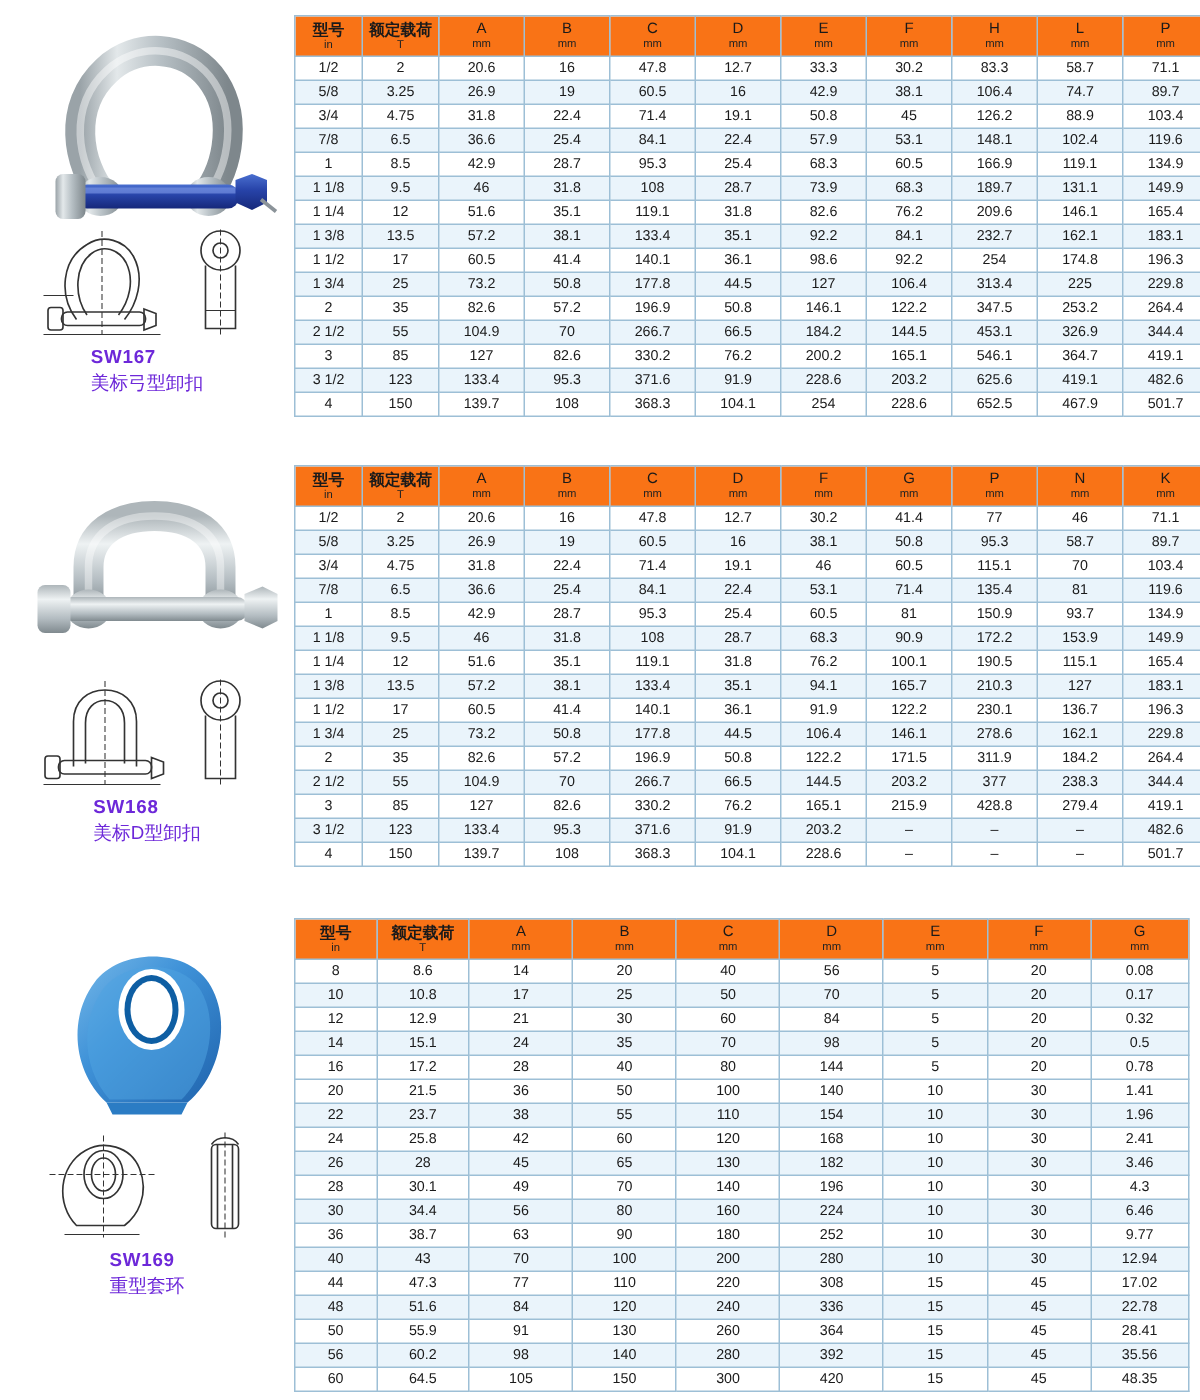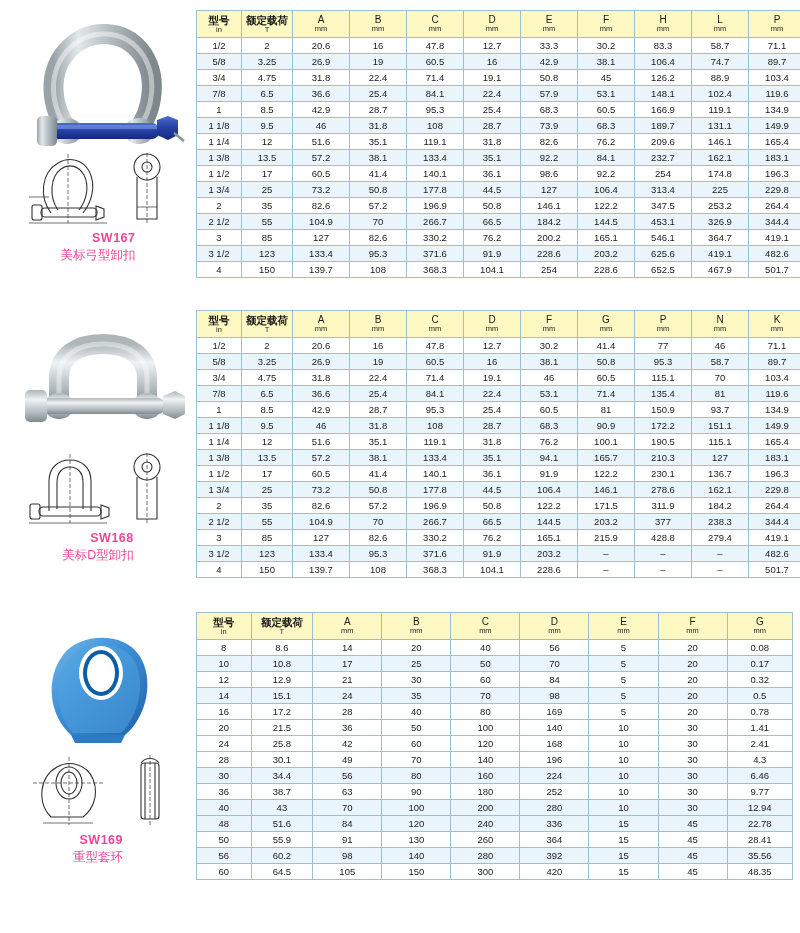--- a/index.html
+++ b/index.html
@@ -44,24 +44,24 @@
   }
   .draw-wrap {
     width: 190px;
     height: 78px;
     display: flex;
     align-items: center;
     justify-content: center;
     gap: 14px;
   }
   .cap {
-    text-align: right;
+    text-align: left;
     line-height: 1.35;
     font-size: 12px;
-    color: #ec4899;
+    color: #6d28d9;
     margin-top: 2px;
   }
   .cap .model {
     font-weight: bold;
     font-size: 12.5px;
     letter-spacing: 0.5px;
   }
   .cap .cname {
     font-weight: normal;
     font-size: 12.5px;
@@ -80,21 +80,21 @@
   }
   table.spec th, table.spec td {
     border: 1px solid #9dbfd6;
     text-align: center;
     padding: 0;
     height: 15px;
     line-height: 15px;
     font-weight: normal;
   }
   table.spec thead th {
-    background: #fef9c3;
+    background: #f97316;
     height: 26px;
     line-height: 1.05;
     font-size: 10px;
   }
   table.spec thead th.hdr-cn {
     font-size: 10.5px;
     font-weight: bold;
   }
   table.spec thead th .sub {
     display: block;
@@ -542,21 +542,21 @@
             <tr class="alt">
               <td class="c0">1 1/8</td>
               <td>9.5</td>
               <td>46</td>
               <td>31.8</td>
               <td>108</td>
               <td>28.7</td>
               <td>68.3</td>
               <td>90.9</td>
               <td>172.2</td>
-              <td>151.1</td>
+              <td>153.9</td>
               <td>149.9</td>
             </tr>
             <tr>
               <td class="c0">1 1/4</td>
               <td>12</td>
               <td>51.6</td>
               <td>35.1</td>
               <td>119.1</td>
               <td>31.8</td>
               <td>76.2</td>
@@ -782,47 +782,69 @@
               <td>5</td>
               <td>20</td>
               <td>0.5</td>
             </tr>
             <tr>
               <td class="c0">16</td>
               <td>17.2</td>
               <td>28</td>
               <td>40</td>
               <td>80</td>
-              <td>169</td>
+              <td>144</td>
               <td>5</td>
               <td>20</td>
               <td>0.78</td>
             </tr>
             <tr>
               <td class="c0">20</td>
               <td>21.5</td>
               <td>36</td>
               <td>50</td>
               <td>100</td>
               <td>140</td>
               <td>10</td>
               <td>30</td>
               <td>1.41</td>
             </tr>
+            <tr class="alt">
+              <td class="c0">22</td>
+              <td>23.7</td>
+              <td>38</td>
+              <td>55</td>
+              <td>110</td>
+              <td>154</td>
+              <td>10</td>
+              <td>30</td>
+              <td>1.96</td>
+            </tr>
             <tr>
               <td class="c0">24</td>
               <td>25.8</td>
               <td>42</td>
               <td>60</td>
               <td>120</td>
               <td>168</td>
               <td>10</td>
               <td>30</td>
               <td>2.41</td>
             </tr>
+            <tr class="alt">
+              <td class="c0">26</td>
+              <td>28</td>
+              <td>45</td>
+              <td>65</td>
+              <td>130</td>
+              <td>182</td>
+              <td>10</td>
+              <td>30</td>
+              <td>3.46</td>
+            </tr>
             <tr>
               <td class="c0">28</td>
               <td>30.1</td>
               <td>49</td>
               <td>70</td>
               <td>140</td>
               <td>196</td>
               <td>10</td>
               <td>30</td>
               <td>4.3</td>
@@ -853,20 +875,31 @@
               <td class="c0">40</td>
               <td>43</td>
               <td>70</td>
               <td>100</td>
               <td>200</td>
               <td>280</td>
               <td>10</td>
               <td>30</td>
               <td>12.94</td>
             </tr>
+            <tr>
+              <td class="c0">44</td>
+              <td>47.3</td>
+              <td>77</td>
+              <td>110</td>
+              <td>220</td>
+              <td>308</td>
+              <td>15</td>
+              <td>45</td>
+              <td>17.02</td>
+            </tr>
             <tr class="alt">
               <td class="c0">48</td>
               <td>51.6</td>
               <td>84</td>
               <td>120</td>
               <td>240</td>
               <td>336</td>
               <td>15</td>
               <td>45</td>
               <td>22.78</td>

